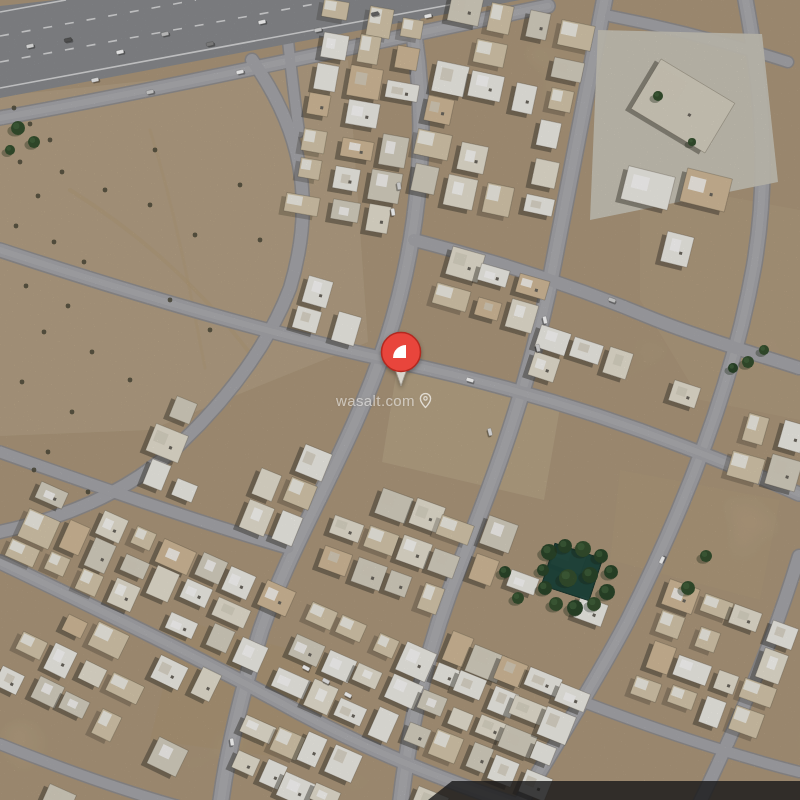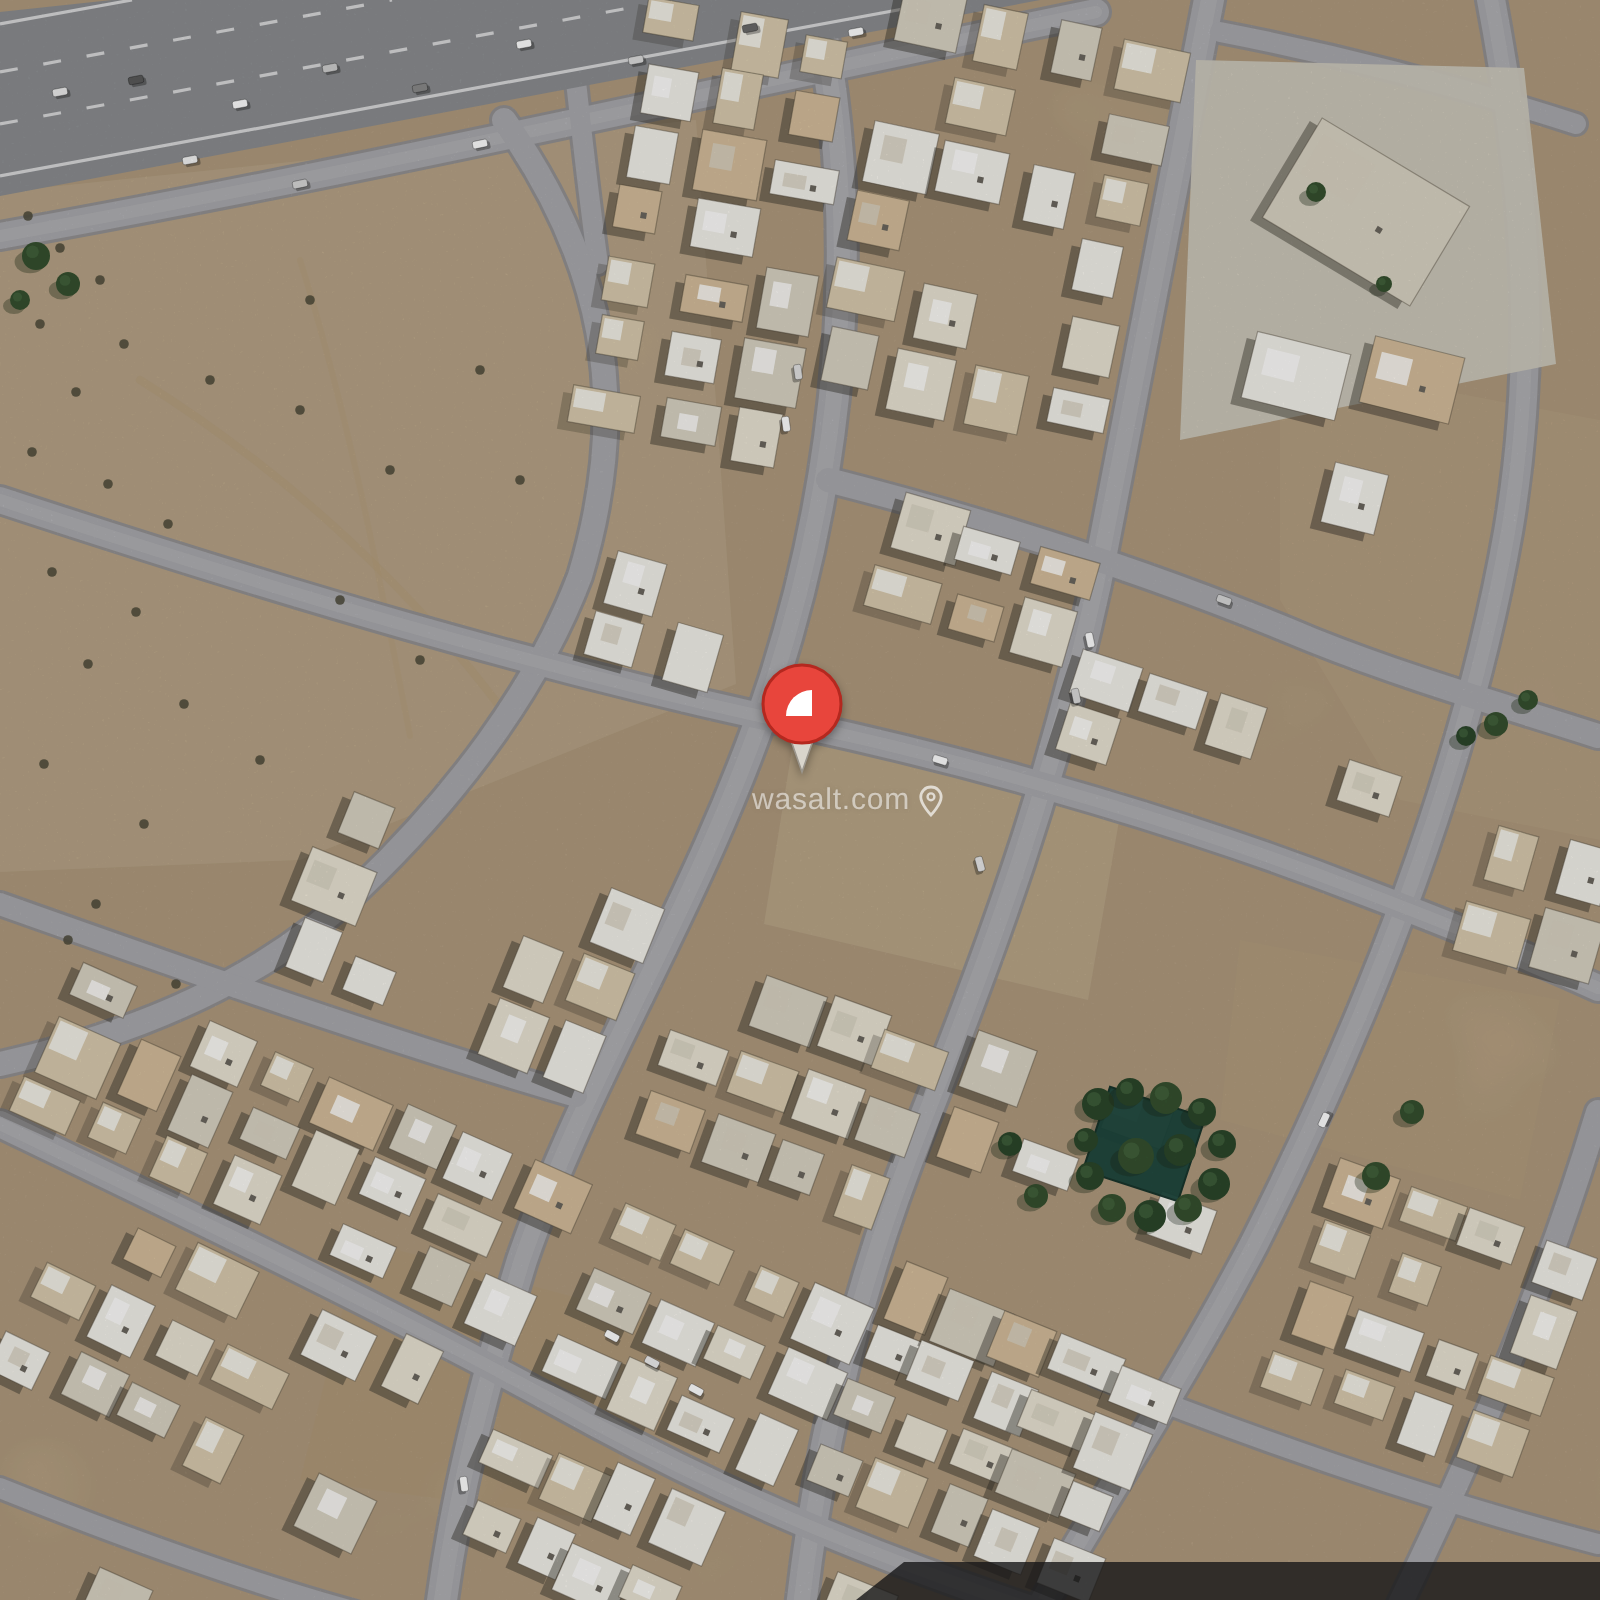--- a/index.html
+++ b/index.html
@@ -878,21 +878,21 @@
         <g transform="rotate(75 490 432)">
           <rect x="487.45" y="431.5" width="7.5" height="3.8" rx="1" fill="#000" opacity="0.3"></rect>
           <rect x="486.25" y="430.1" width="7.5" height="3.8" rx="1" fill="#e8e8e8" stroke="rgba(0,0,0,0.35)" stroke-width="0.4"></rect>
         </g>
       </g>
       <rect x="0" y="0" width="800" height="800" fill="#000" opacity="0.07" filter="url(#grain)"></rect>
       <rect x="0" y="0" width="800" height="800" fill="#fff" opacity="0.05" filter="url(#grain)"></rect>
       <polygon points="452,781 800,781 800,800 428,800" fill="#161618" opacity="0.8"></polygon>
     </svg>
 
-  <div class="watermark" style="left: 424px; top: 400px;">
+  <div class="watermark" style="left: 384px; top: 400px;">
     <span>wasalt.com</span>
     <svg width="13" height="16" viewBox="0 0 13 16">
       <path d="M6.5 1 C3.6 1 1.4 3.2 1.4 6 C1.4 9.6 6.5 15 6.5 15 C6.5 15 11.6 9.6 11.6 6 C11.6 3.2 9.4 1 6.5 1 Z" fill="none" stroke="rgba(255,255,255,0.75)" stroke-width="1.4"></path>
       <circle cx="6.5" cy="5.9" r="1.7" fill="none" stroke="rgba(255,255,255,0.75)" stroke-width="1.2"></circle>
     </svg>
   </div>
 
   <div class="pin" style="left: 401px; top: 388px;">
     <svg width="46" height="58" viewBox="0 0 46 58">
       <path d="M16,36 L23,56 L30,36 Z" fill="#d9d5cc" stroke="#9a958c" stroke-width="0.8"></path>

